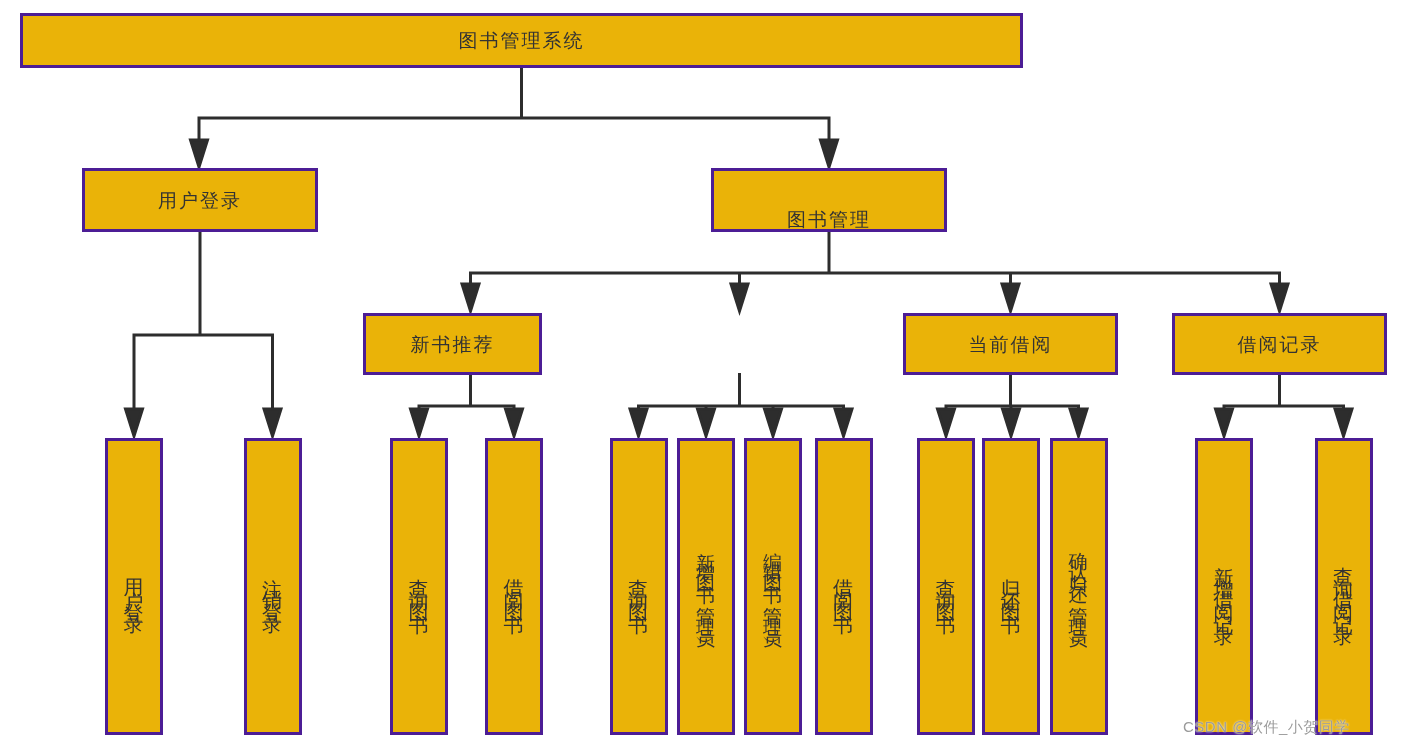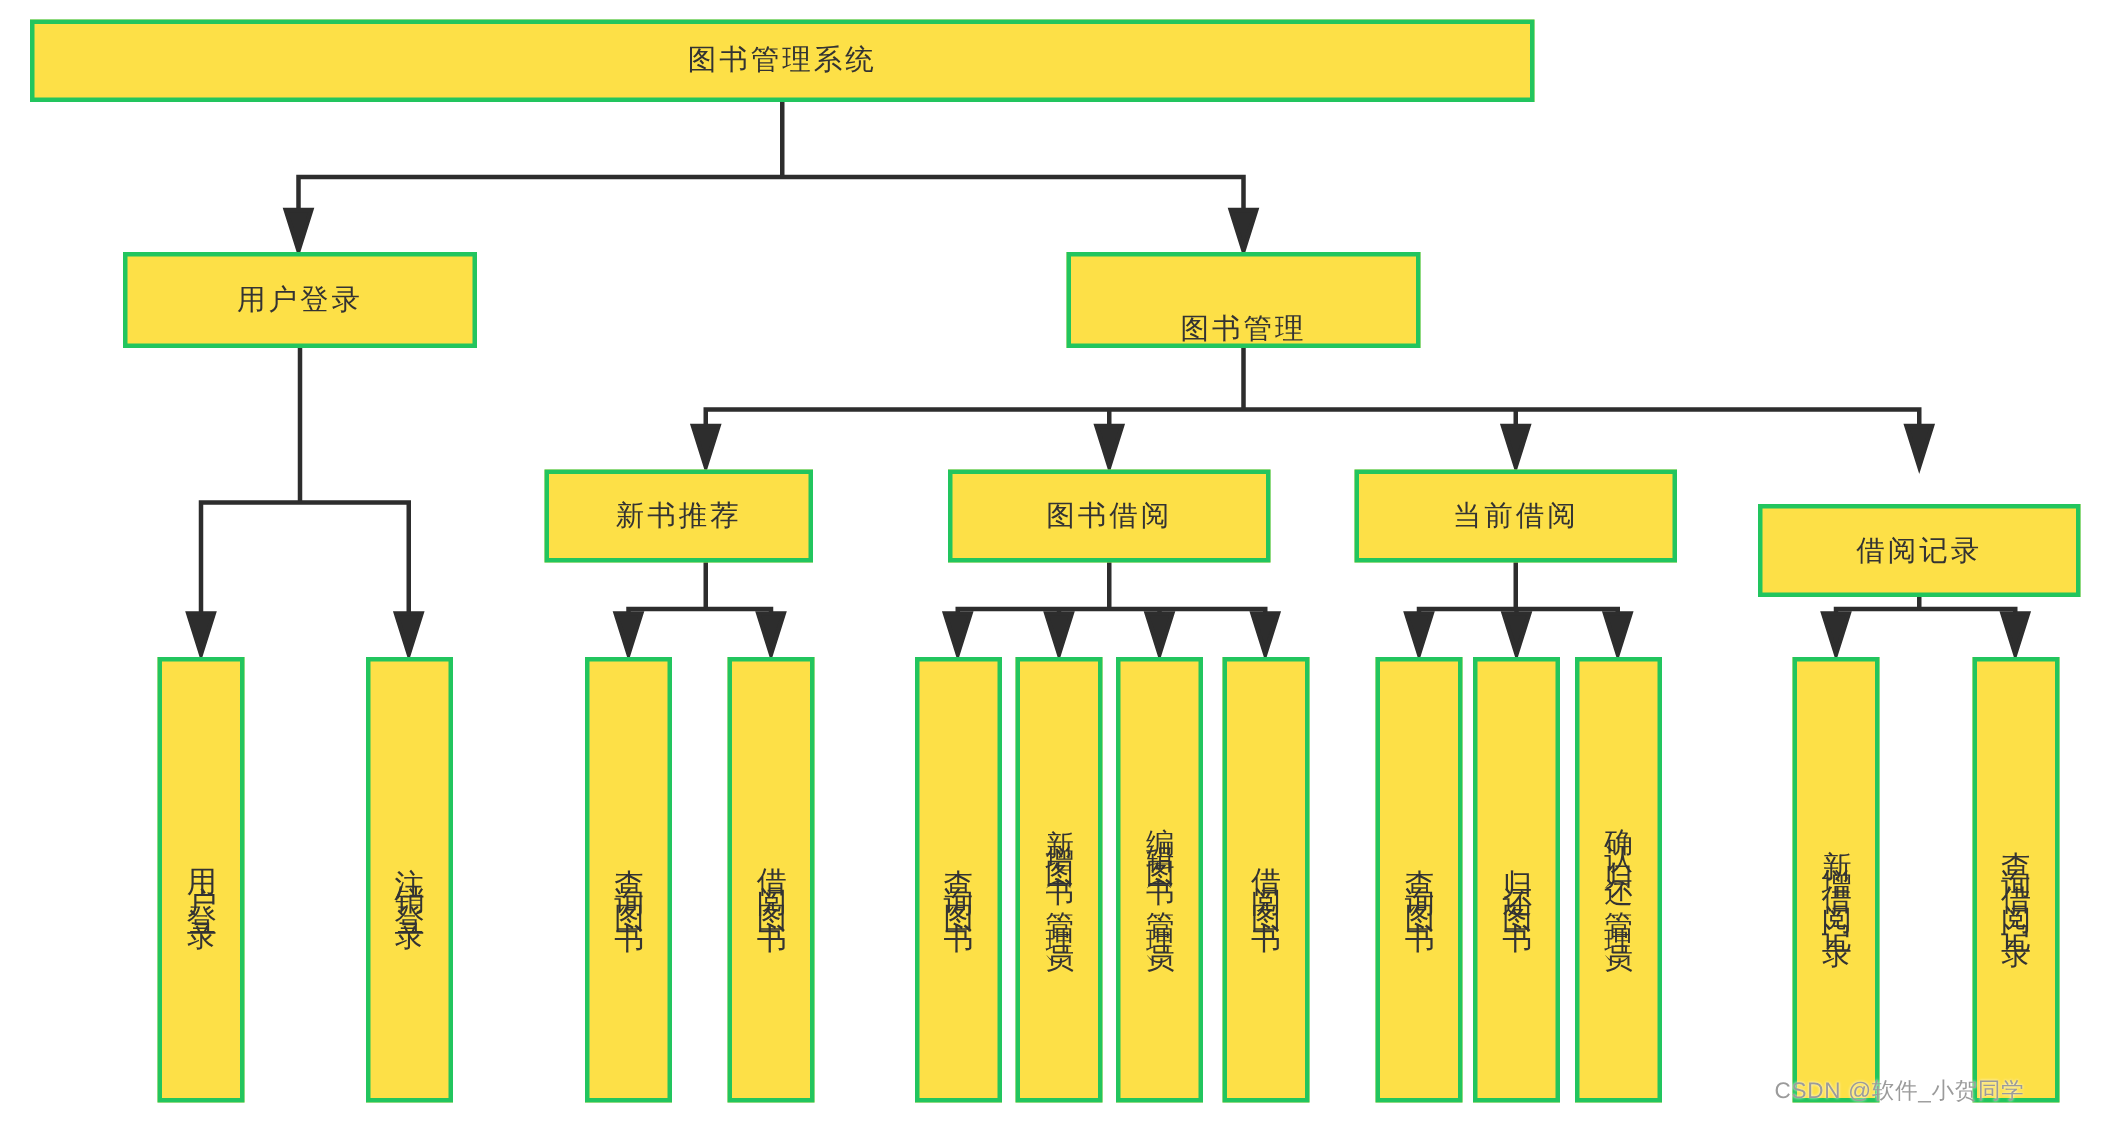--- a/index.html
+++ b/index.html
@@ -16,22 +16,22 @@
     overflow: hidden;
   }
   #wires {
     position: absolute;
     left: 0; top: 0;
     z-index: 0;
   }
   .box {
     position: absolute;
     box-sizing: border-box;
-    border: 3px solid #22c55e;
-    background: #fde047;
+    border: 3px solid #4c1d95;
+    background: #eab308;
     display: flex;
     align-items: center;
     justify-content: center;
     z-index: 1;
     color: #333333;
   }
   .hbox {
     font-size: 19px;
     letter-spacing: 2px;
     line-height: 1;
@@ -109,27 +109,24 @@
   <div class="box hbox" style="left:82px; top:168px; width:236px; height:64px;">
     <span>用户登录</span>
   </div>
   <div class="box hbox" style="left:711px; top:168px; width:236px; height:64px;align-items:flex-end;">
     <span>图书管理</span>
   </div>
 
   <div class="box hbox" style="left:363px; top:313px; width:179px; height:62px;">
     <span>新书推荐</span>
   </div>
-  <div class="box hbox" style="left:632px; top:313px; width:215px; height:62px;">
-    <span>图书借阅</span>
-  </div>
   <div class="box hbox" style="left:903px; top:313px; width:215px; height:62px;">
     <span>当前借阅</span>
   </div>
-  <div class="box hbox" style="left:1172px; top:313px; width:215px; height:62px;margin-top:23px;">
+  <div class="box hbox" style="left:1172px; top:313px; width:215px; height:62px;">
     <span>借阅记录</span>
   </div>
 
   <div class="box vbox" style="left:105px; top:438px; width:58px; height:297px;">
     <span class="vlabel">用户登录</span>
   </div>
   <div class="box vbox" style="left:243.5px; top:438px; width:58px; height:297px;">
     <span class="vlabel">注销登录</span>
   </div>
   <div class="box vbox" style="left:390px; top:438px; width:58px; height:297px;">

